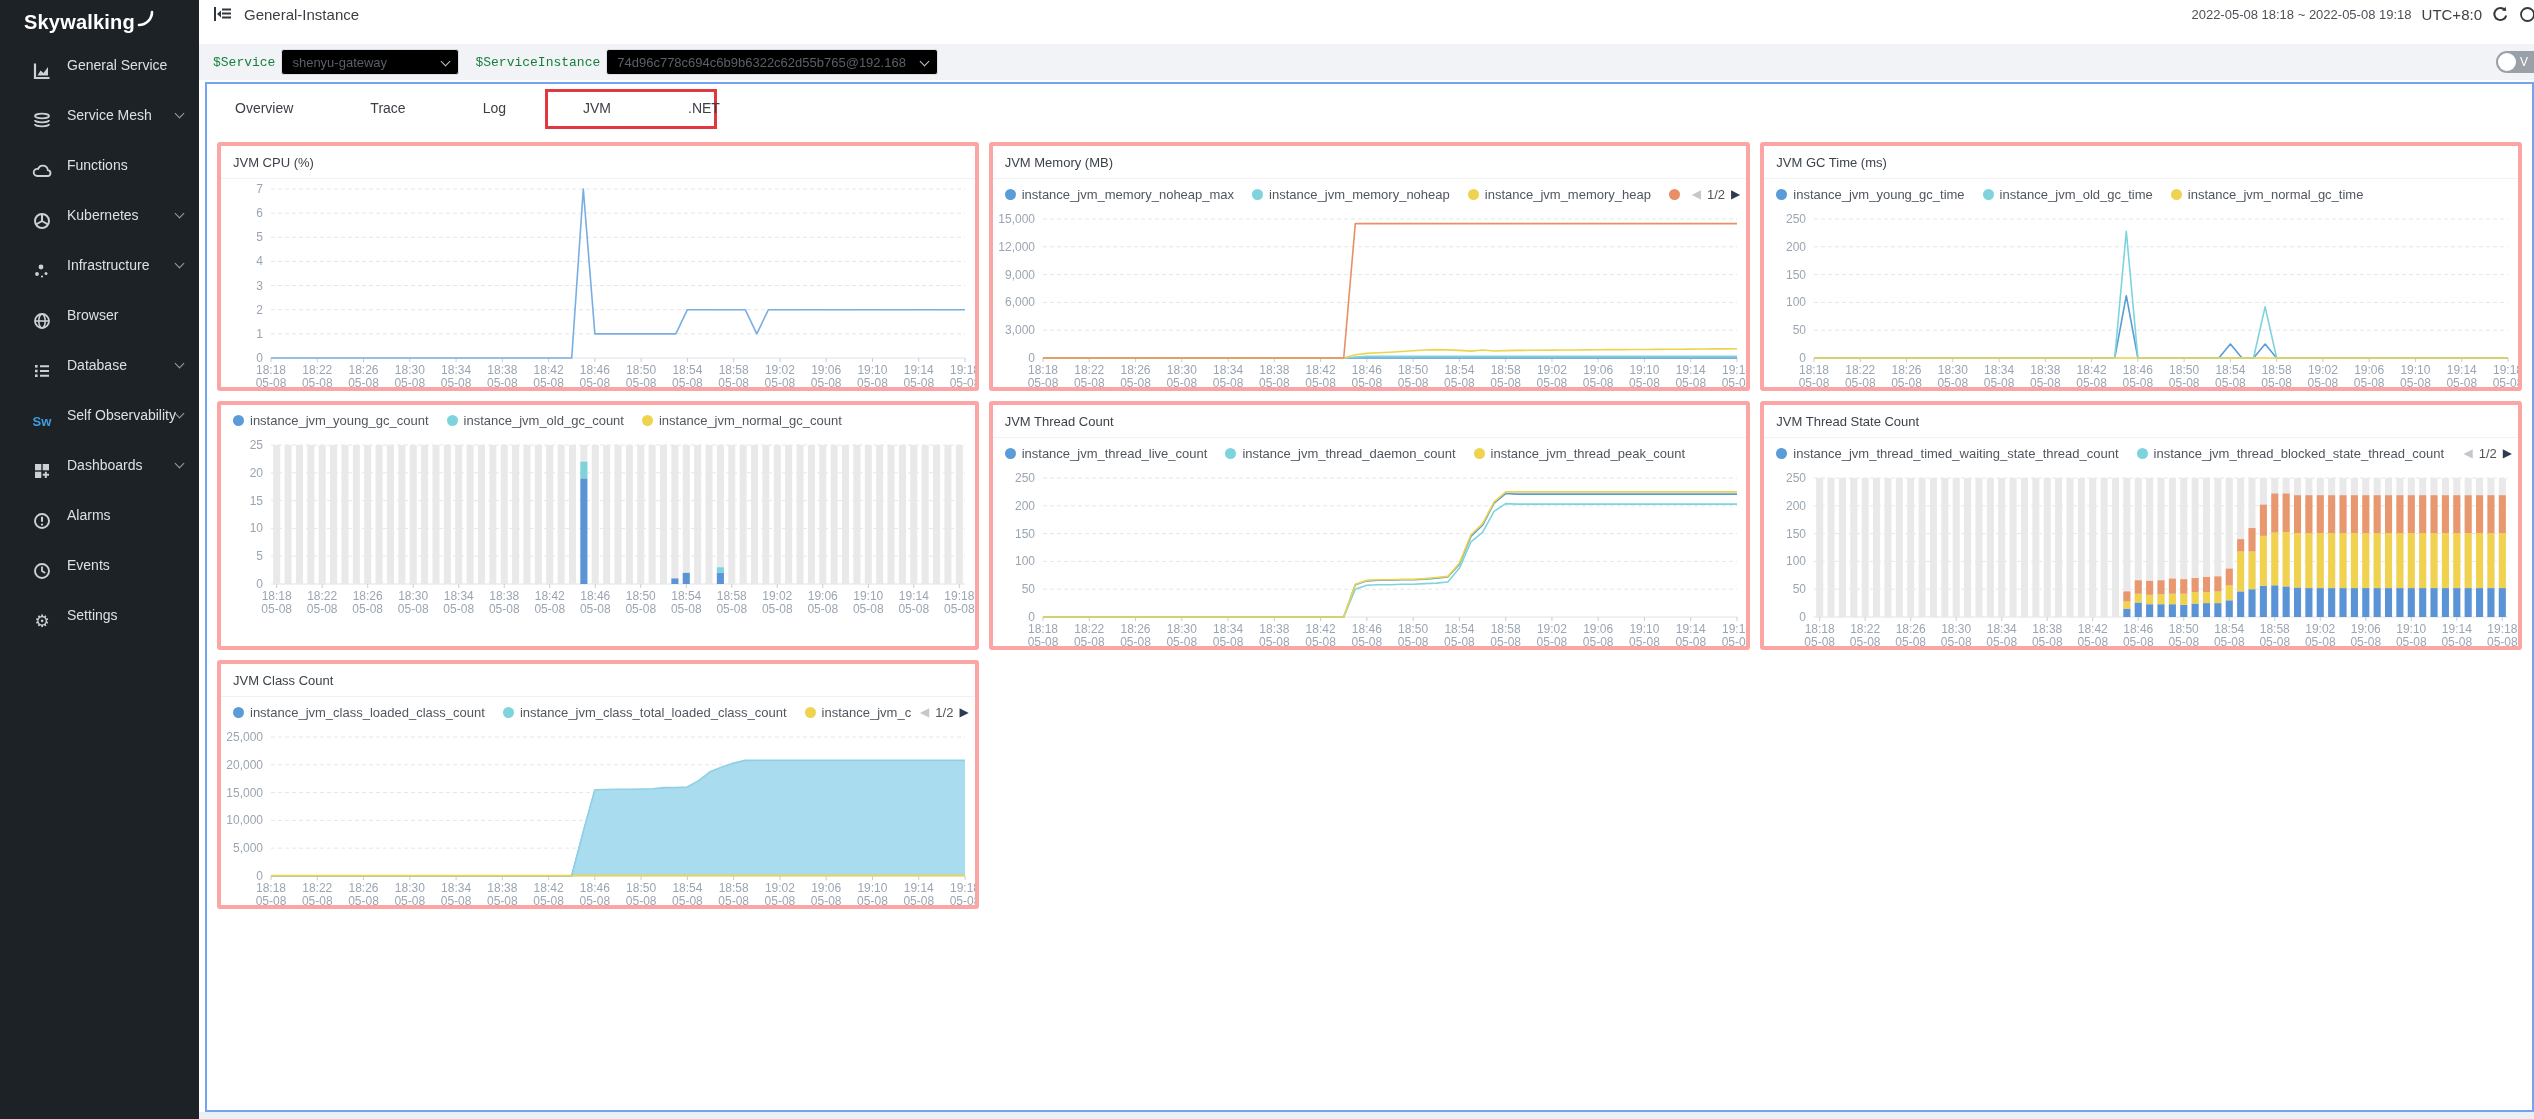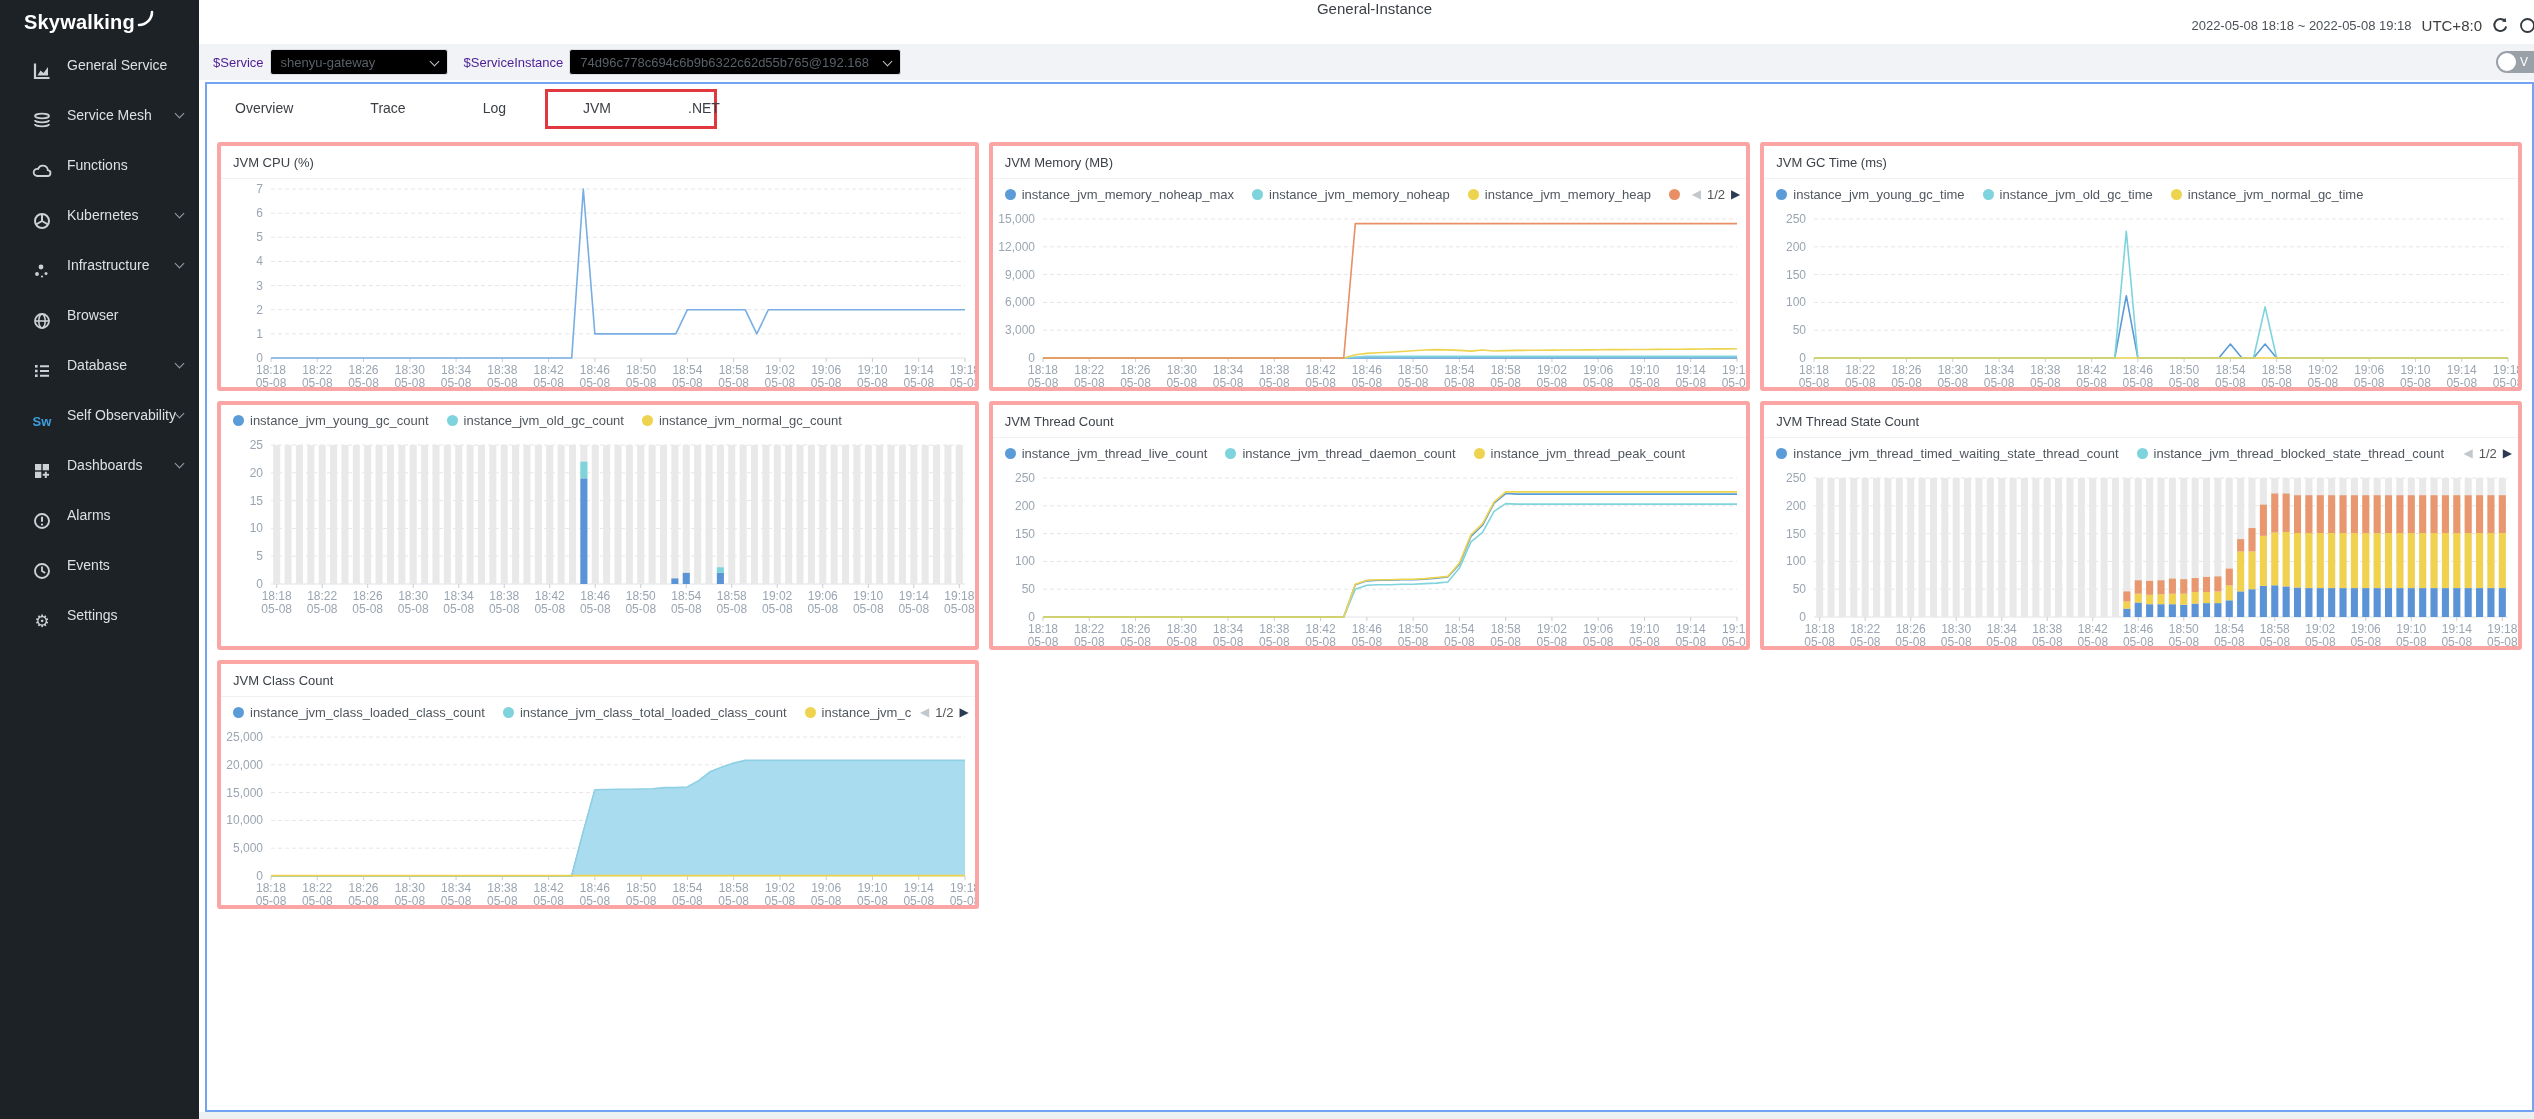--- a/index.html
+++ b/index.html
@@ -11,28 +11,28 @@
   .logo-text{color:#fff;font-size:20px;font-weight:bold;letter-spacing:.2px;}
   .logo-sw{margin-left:2px;margin-top:-8px;}
   .nav-item{position:relative;height:50px;display:flex;align-items:center;padding-left:31px;cursor:pointer;}
   .nav-ic{width:22px;height:20px;display:inline-flex;align-items:center;justify-content:center;margin-right:14px;flex:none;margin-top:12px;}
   .nav-lb{color:#dde0e3;font-size:14px;white-space:nowrap;}
   .nav-ch{position:absolute;right:16px;width:7px;height:7px;border-right:1.6px solid #9aa1a8;border-bottom:1.6px solid #9aa1a8;transform:rotate(45deg);margin-top:-3px;}
   .sw-txt{color:#3f9fe0;font-weight:bold;font-size:13px;}
   .uni{font-family:"DejaVu Sans",sans-serif;color:#ccd1d5;font-size:17px;line-height:1;}
   
   .main{position:absolute;left:199px;top:0;right:0;height:1119px;background:#fff;}
-  .topbar{height:44px;display:flex;align-items:center;padding:0 10px 16px 14px;background:#fff;overflow:hidden;flex-direction:column;}
+  .topbar{height:44px;display:flex;align-items:center;padding:0 10px 16px 14px;background:#fff;overflow:hidden;}
   .tb-title{font-size:15px;color:#3a3f45;margin-left:12px;}
   .tb-right{margin-left:auto;display:flex;align-items:center;gap:10px;}
   .tb-time{font-size:13px;color:#4c5158;cursor:pointer;}
   .tb-tz{font-size:15px;color:#404040;}
   
   .filters{height:36px;background:#f1f3f6;display:flex;align-items:center;padding:0 0 0 14px;position:relative;overflow:hidden;}
-  .f-lb{font-size:13px;color:#4c1d95;margin-right:6px;}
+  .f-lb{font-size:13px;color:#15803d;margin-right:6px;font-family:Liberation Mono, monospace;}
   .select{height:26px;background:#000000;border:1px solid #dcdfe6;border-radius:3px;display:flex;align-items:center;
      padding:0 26px 0 10px;font-size:13px;color:#5a6068;position:relative;margin-right:16px;cursor:pointer;}
   .select .chev{position:absolute;right:9px;top:8px;width:7px;height:7px;border-right:1.4px solid #c0c4cc;border-bottom:1.4px solid #c0c4cc;transform:rotate(45deg);}
   .sel-service{width:178px;}
   .sel-instance{width:332px;}
   .toggle{position:absolute;right:-20px;top:7px;width:58px;height:22px;border-radius:11px;background:#9aa0a7;display:flex;align-items:center;cursor:pointer;}
   .toggle .knob{width:18px;height:18px;border-radius:50%;background:#fff;margin-left:2px;}
   .toggle .t-lb{color:#fff;font-size:12px;margin-left:4px;}
   
   .container{position:absolute;left:6px;right:0;top:82px;height:1030px;border:2px solid #74a3f3;background:#fff;overflow:hidden;}

